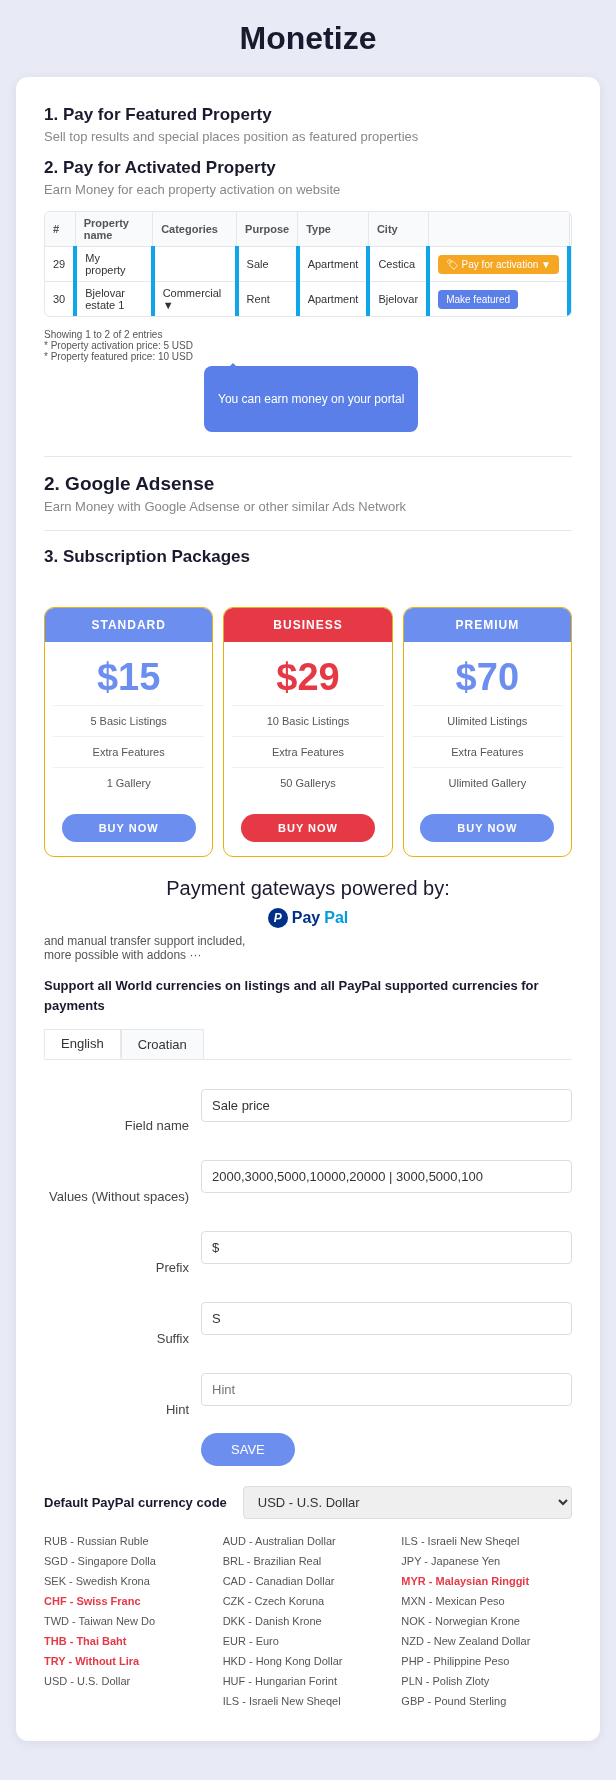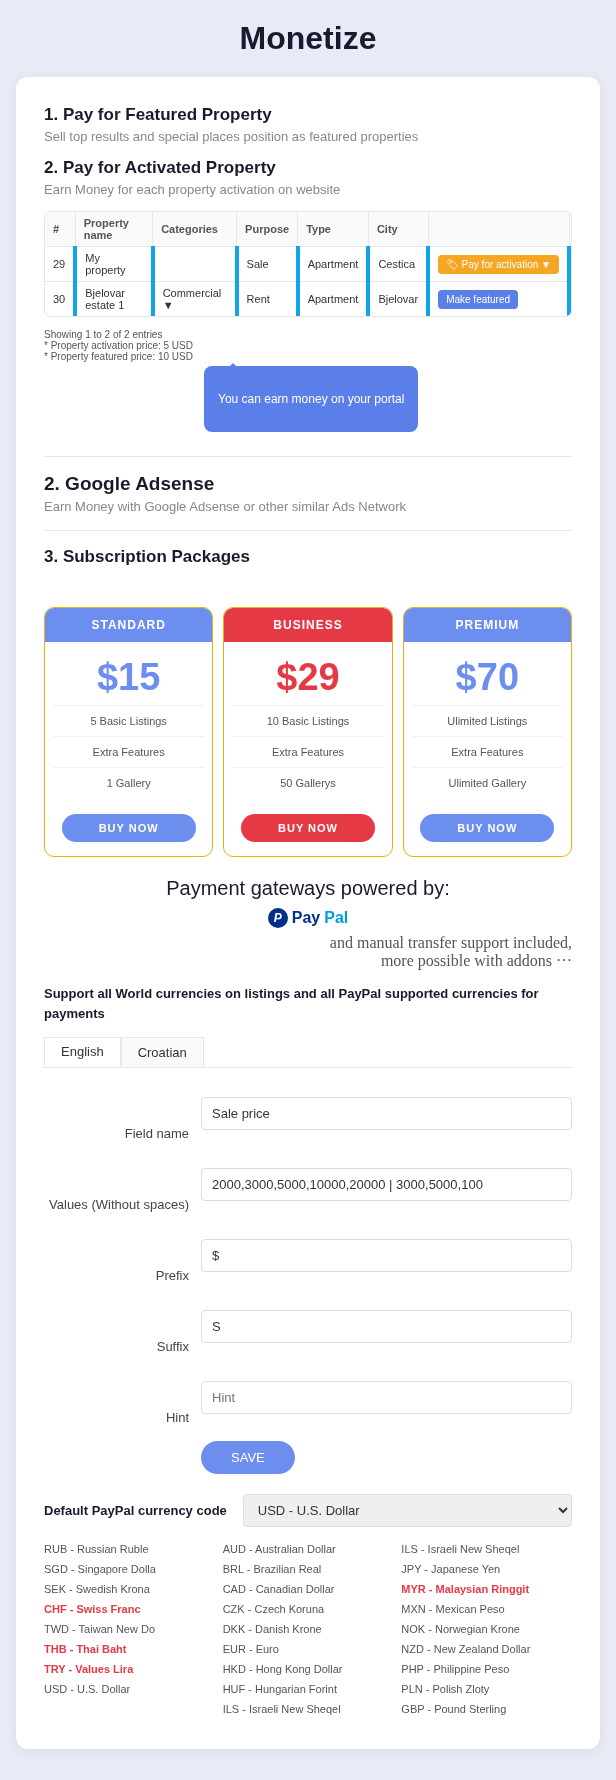--- a/index.html
+++ b/index.html
@@ -214,25 +214,24 @@
       border-radius: 50%; 
       display: inline-flex; 
       align-items: center; 
       justify-content: center; 
       color: #fff; 
       font-size: 12px; 
       font-style: italic; 
       font-weight: 700;
     }
     .payment-note {
-      font-size: 16px;
+      font-size: 12px;
       color: #555;
-      text-align: right;
+      text-align: left;
       margin-bottom: 14px;
-      font-family: Liberation Serif, serif;
     }
     .currencies-bold {
       font-size: 13px;
       font-weight: 700;
       color: #1a1a2e;
       margin-bottom: 14px;
       line-height: 1.5;
     }
     
     .tabs-row {
@@ -536,21 +535,21 @@
     <span class="currency-item">MXN - Mexican Peso</span>
 
     <span class="currency-item">TWD - Taiwan New Do</span>
     <span class="currency-item">DKK - Danish Krone</span>
     <span class="currency-item">NOK - Norwegian Krone</span>
 
     <span class="currency-item highlight">THB - Thai Baht</span>
     <span class="currency-item">EUR - Euro</span>
     <span class="currency-item">NZD - New Zealand Dollar</span>
 
-    <span class="currency-item highlight">TRY - Values Lira</span>
+    <span class="currency-item highlight">TRY - Without Lira</span>
     <span class="currency-item">HKD - Hong Kong Dollar</span>
     <span class="currency-item">PHP - Philippine Peso</span>
 
     <span class="currency-item">USD - U.S. Dollar</span>
     <span class="currency-item">HUF - Hungarian Forint</span>
     <span class="currency-item">PLN - Polish Zloty</span>
 
     <span class="currency-item"></span>
     <span class="currency-item">ILS - Israeli New Sheqel</span>
     <span class="currency-item">GBP - Pound Sterling</span>

